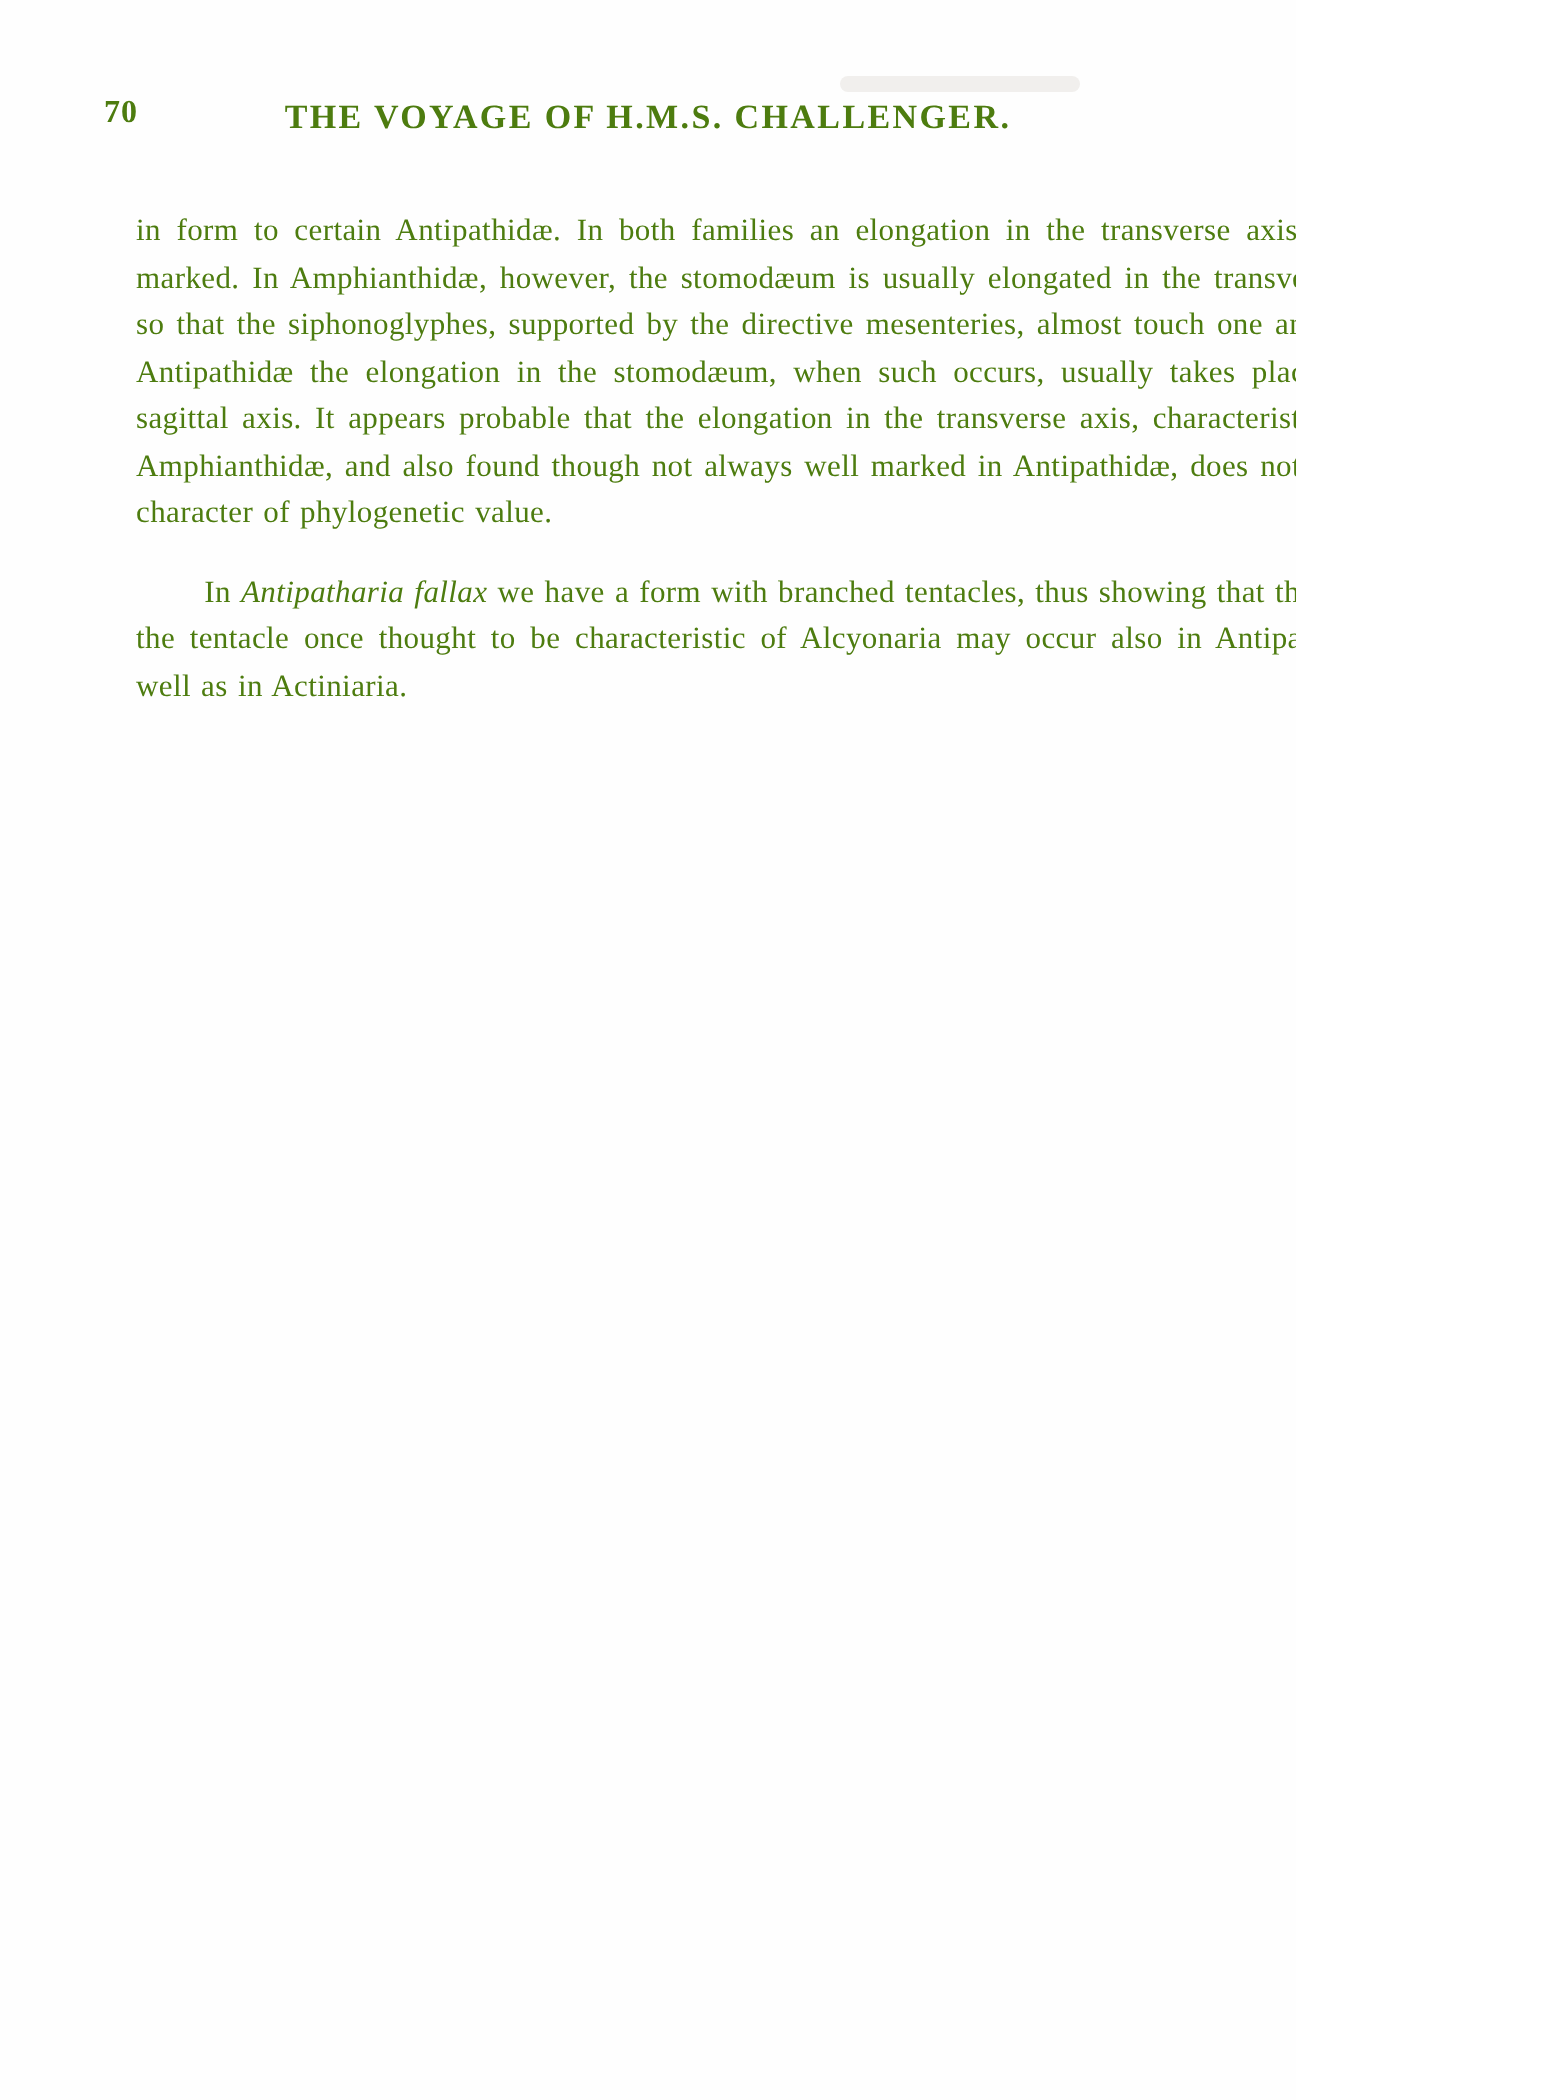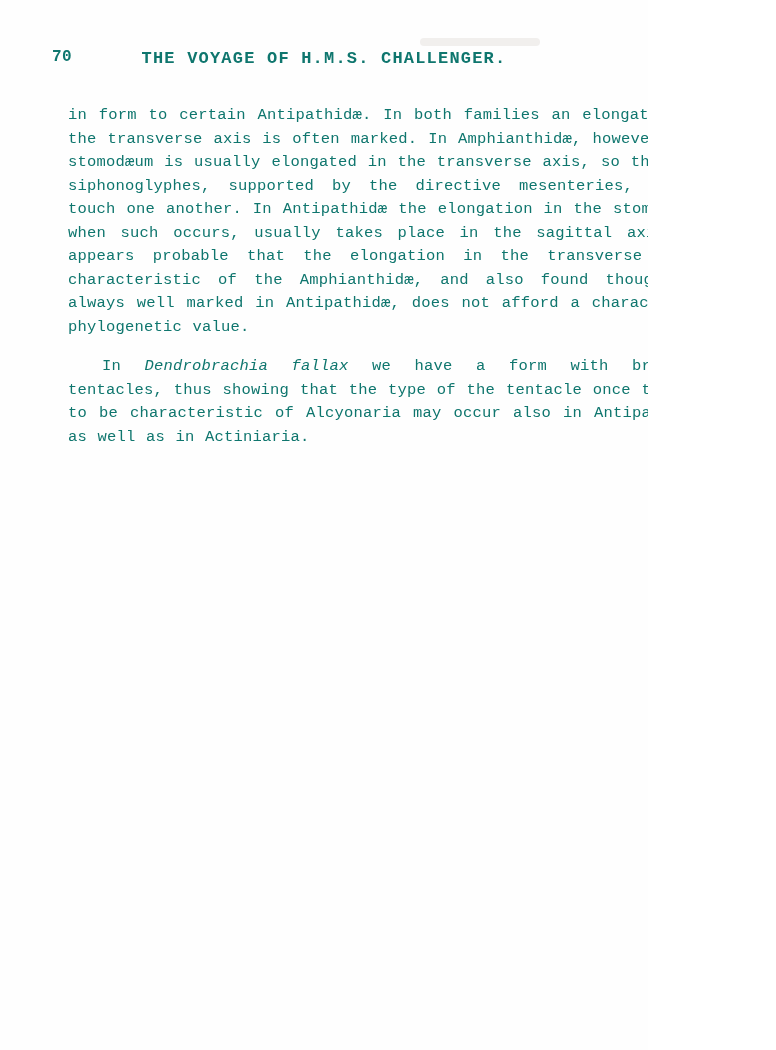--- a/index.html
+++ b/index.html
@@ -5,22 +5,22 @@
   html, body {
     margin: 0;
     padding: 0;
     background: #ffffff;
   }
   .scan-page {
     position: relative;
     width: 648px;
     height: 1050px;
     background: #fefefe;
-    font-family: Liberation Mono, monospace;
-    color: #0f766e;
+    font-family: Liberation Serif, serif;
+    color: #4d7c0f;
     overflow: hidden;
     box-sizing: border-box;
   }
   .page-header {
     position: absolute;
     top: 48px;
     left: 52px;
     right: 52px;
     height: 22px;
   }
@@ -81,16 +81,16 @@
 
   <div class="scan-artifact"></div>
 
   <div class="page-header">
     <span class="page-number">70</span>
     <span class="running-head">THE VOYAGE OF H.M.S. CHALLENGER.</span>
   </div>
 
   <div class="page-body">
     <p>in form to certain Antipathidæ.  In both families an elongation in the transverse axis is often marked.  In Amphianthidæ, however, the stomodæum is usually elongated in the transverse axis, so that the siphonoglyphes, supported by the directive mesenteries, almost touch one another.  In Antipathidæ the elongation in the stomodæum, when such occurs, usually takes place in the sagittal axis.  It appears probable that the elongation in the transverse axis, characteristic of the Amphianthidæ, and also found though not always well marked in Antipathidæ, does not afford a character of phylogenetic value.</p>
-    <p class="indented"><span>In </span><span class="italic">Dendrobrachia fallax</span><span> we have a form with branched tentacles, thus showing that the type of the tentacle once thought to be characteristic of Alcyonaria may occur also in Antipatharia as well as in Actiniaria.</span></p>
+    <p class="indented"><span>In </span><span class="italic">Antipatharia fallax</span><span> we have a form with branched tentacles, thus showing that the type of the tentacle once thought to be characteristic of Alcyonaria may occur also in Antipatharia as well as in Actiniaria.</span></p>
   </div>
 
 </div>
 
 </body></html>

